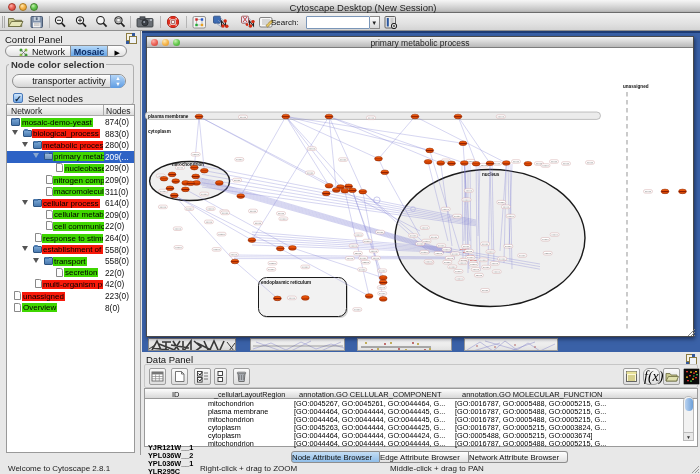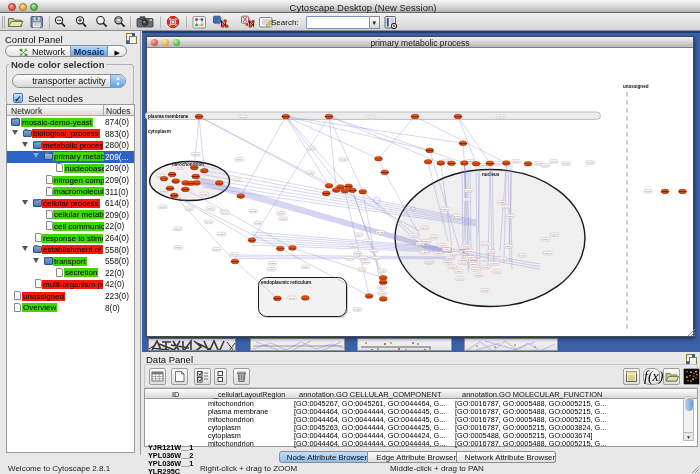--- a/index.html
+++ b/index.html
@@ -65,21 +65,21 @@
 .ticon { position:absolute; top:3px; width:17px; height:17px; border:1px solid #9f9f9f; border-radius:2px; background:linear-gradient(#fafafa,#dedede); }
 #dtable { position:absolute; left:2px; top:36px; width:554px; height:59px; background:#fff; border:1px solid #9a9a9a; }
 #dhdr { position:absolute; left:0; top:0; height:10px; background:linear-gradient(#fdfdfd,#d8d8d8); border-bottom:1px solid #999; font-size:7.5px; color:#111; }
 #dhdr span { position:absolute; top:1px;text-align:center; }
 .drow { position:absolute; left:0; width:540px; height:8px; font-size:7.3px; color:#000; white-space:nowrap;}
 .drow b { position:absolute; left:3px; font-weight:bold;margin-top:44px; }
 .drow .c2 { position:absolute; left:63px; }
 .drow .c3 { position:absolute; left:149px; }
 .drow .c4 { position:absolute; left:310px; }
 #dtabs { position:absolute; left:0px; top:99px; width:558px; height:14px; }
-.dtab { position:absolute; top:0; height:12px; border:1px solid #8e8e8e; background:linear-gradient(#ffffff,#e0e0e0); font-size:7.8px; color:#111; text-align:right; line-height:11px; }
+.dtab { position:absolute; top:0; height:12px; border:1px solid #8e8e8e; background:linear-gradient(#ffffff,#e0e0e0); font-size:7.8px; color:#111; text-align:left; line-height:11px;margin-left:12px; }
 
 #status { left:0; top:461px; width:700px; height:13px; font-size:8px; color:#222; }
 #status span { position:absolute; top:3px; }
 </style>
 </head>
 <body>
 <div id="stage">
   <div class="abs" id="titlebar">
     <div class="tl t1"></div>
       <div class="tl t2"></div>

